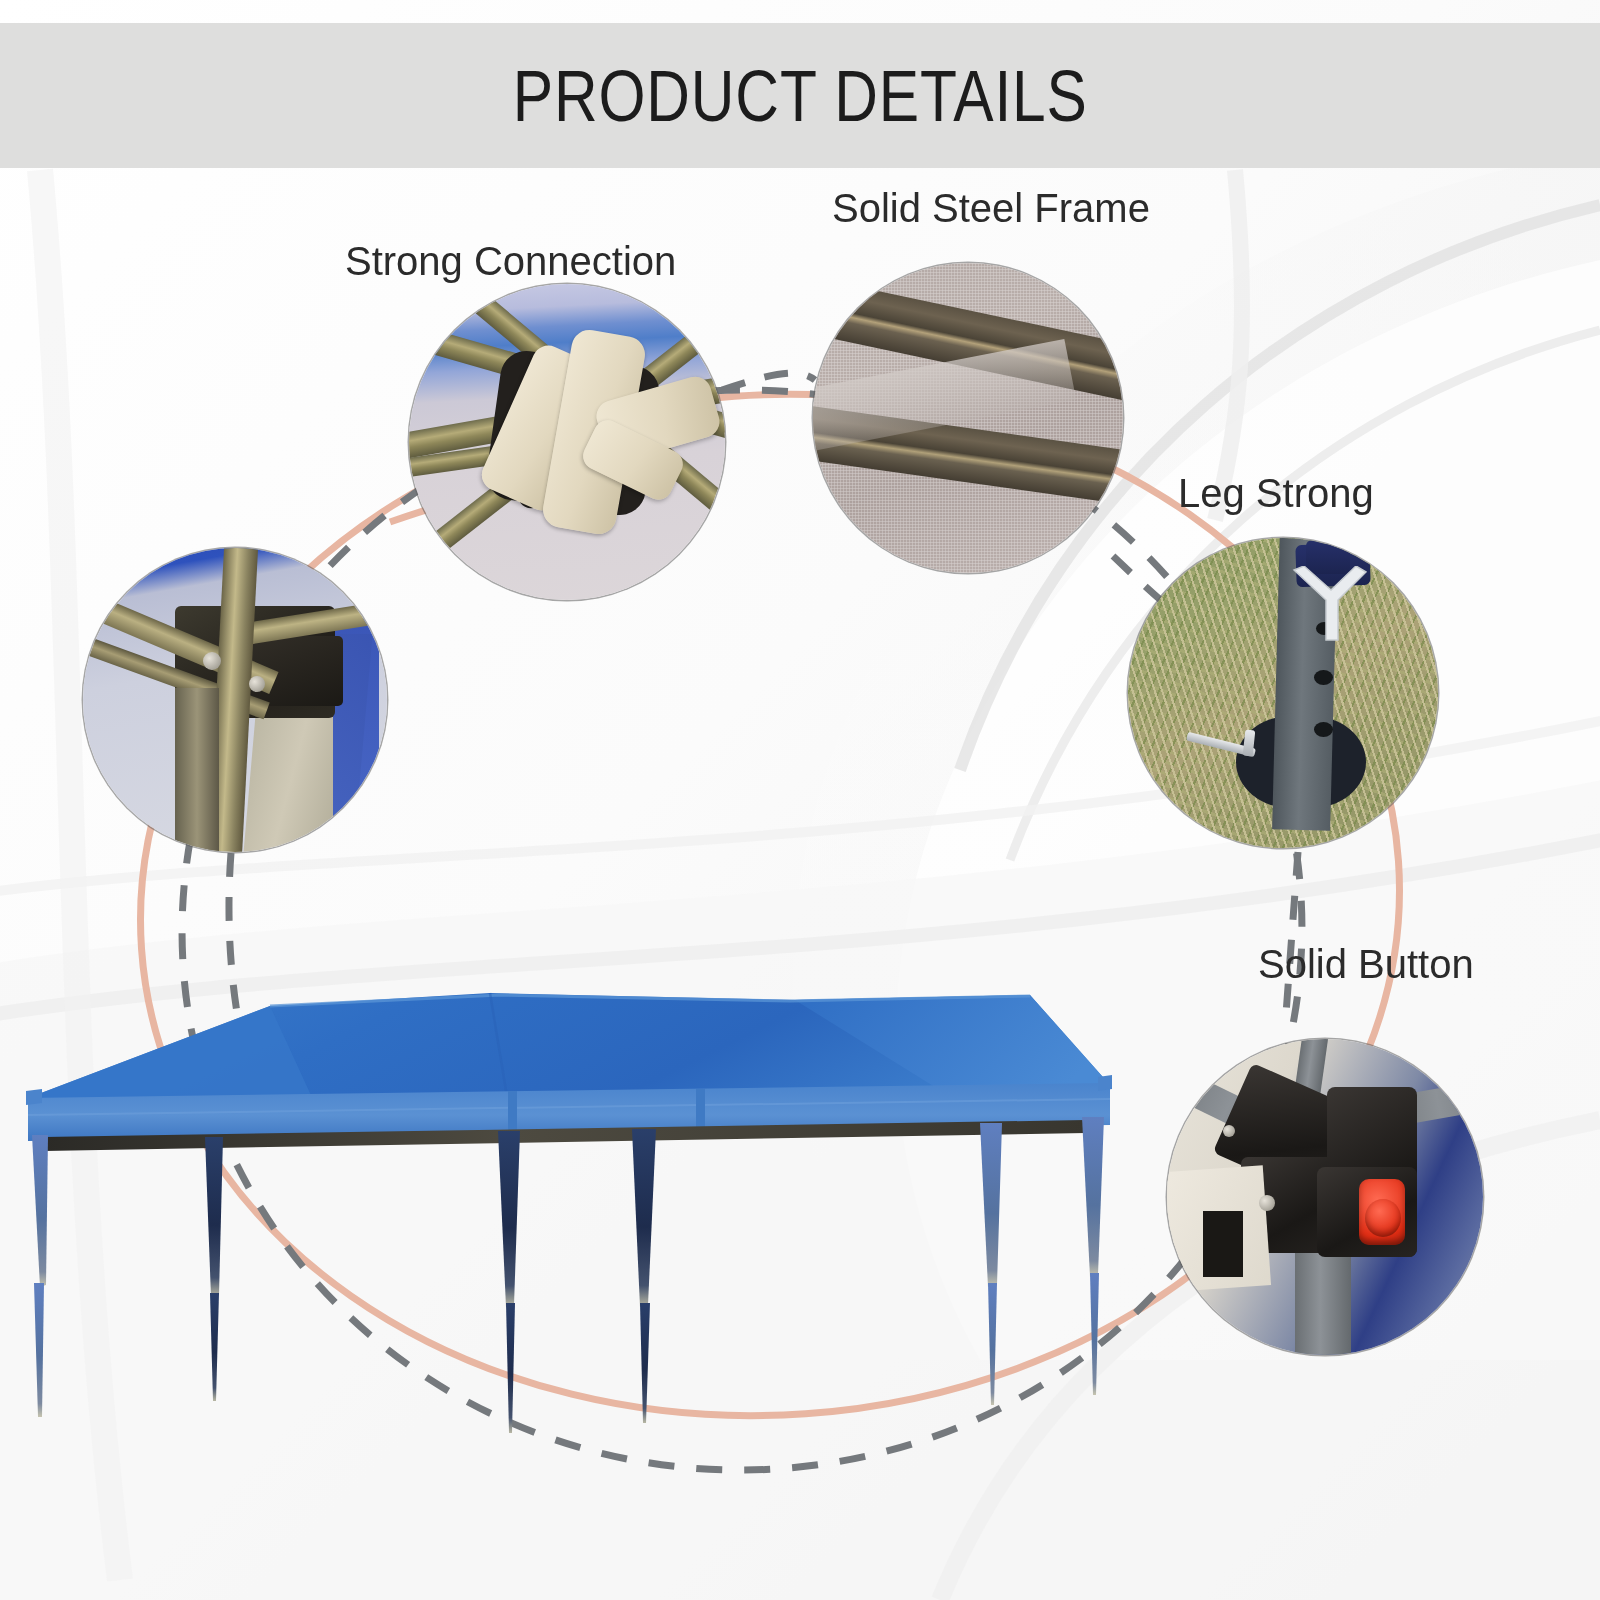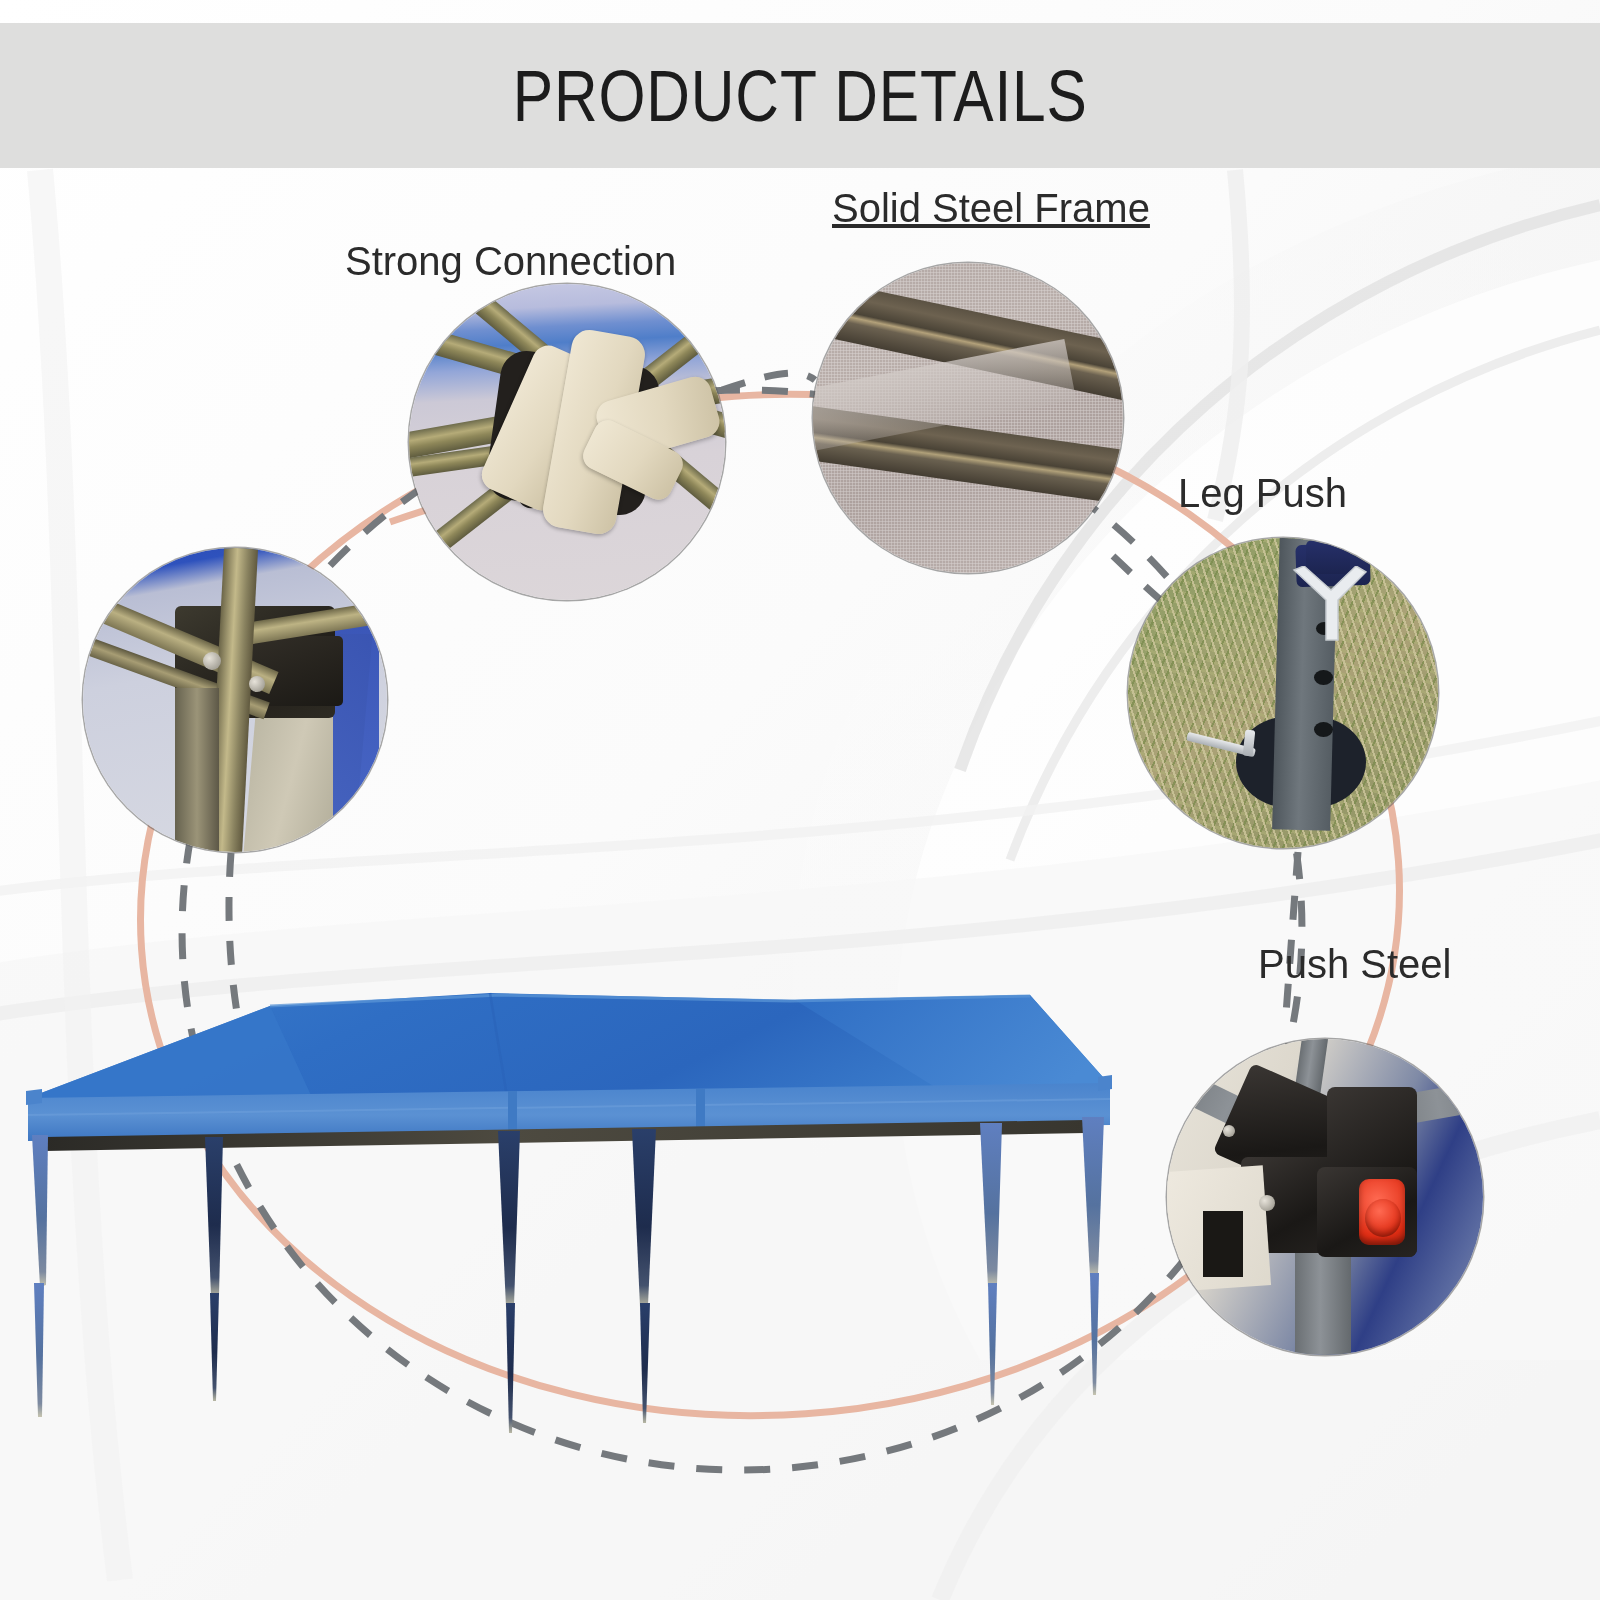--- a/index.html
+++ b/index.html
@@ -154,23 +154,23 @@
     <path d="M1113,556 C1140,582 1160,600 1175,612" fill="none" stroke="#75797d" stroke-width="7" stroke-dasharray="24 20"></path>
 
     <path d="M1298,852 C1294,905 1290,960 1286,1014" fill="none" stroke="#75797d" stroke-width="7" stroke-dasharray="24 20"></path>
 
     <path d="M231,853 C226,920 230,990 246,1060" fill="none" stroke="#75797d" stroke-width="7" stroke-dasharray="24 20"></path>
 
     <path d="M390,522 C436,506 470,496 500,492" fill="none" stroke="#e8b6a2" stroke-width="7"></path>
   </svg>
 
   <div class="lbl" style="left:345px;top:199px;margin-top:40px;">Strong Connection</div>
-  <div class="lbl" style="left:832px;top:186px;text-decoration:underline;">Solid Steel Frame</div>
-  <div class="lbl" style="left:1178px;top:471px;">Leg Push</div>
-  <div class="lbl" style="left:1258px;top:942px;">Push Steel</div>
+  <div class="lbl" style="left:832px;top:186px;">Solid Steel Frame</div>
+  <div class="lbl" style="left:1178px;top:471px;">Leg Strong</div>
+  <div class="lbl" style="left:1258px;top:942px;">Solid Button</div>
 
   <div class="circ" style="left:409px;top:284px;width:316px;height:316px;">
     <div class="inner">
       <div class="sc-bg"></div>
 
       <div class="sc-bar" style="left:-40px;top:118px;width:420px;height:26px;transform:rotate(-10deg);"></div>
       <div class="sc-bar" style="left:-30px;top:150px;width:400px;height:19px;transform:rotate(-8deg);"></div>
       <div class="sc-bar" style="left:-20px;top:92px;width:410px;height:24px;transform:rotate(16deg);"></div>
       <div class="sc-bar" style="left:30px;top:120px;width:350px;height:22px;transform:rotate(40deg);"></div>
       <div class="sc-bar" style="left:-10px;top:150px;width:330px;height:22px;transform:rotate(-38deg);"></div>

